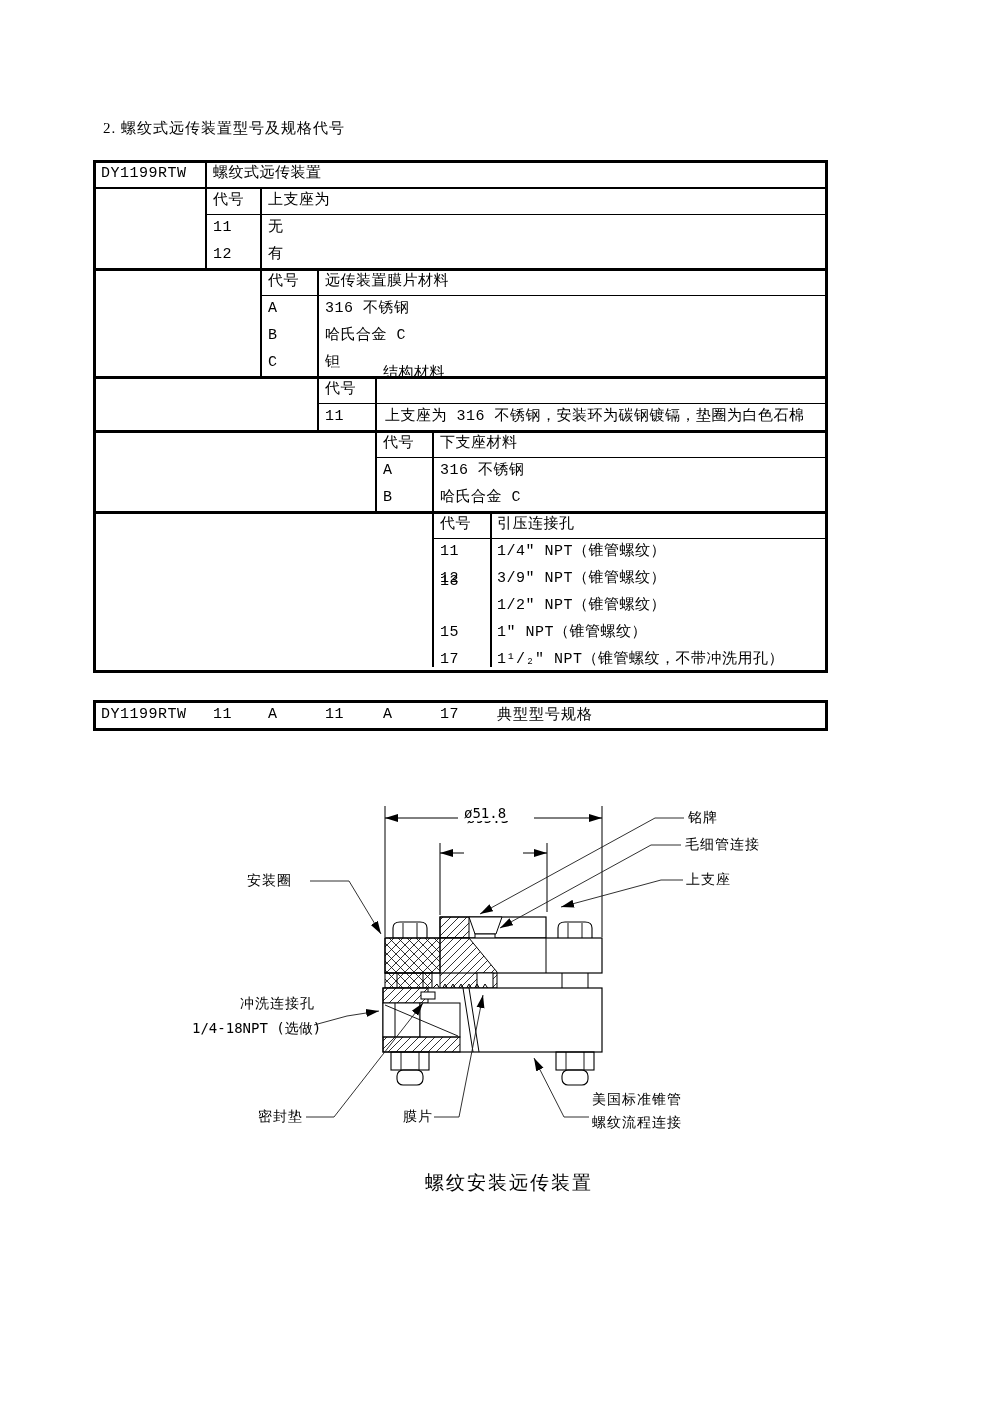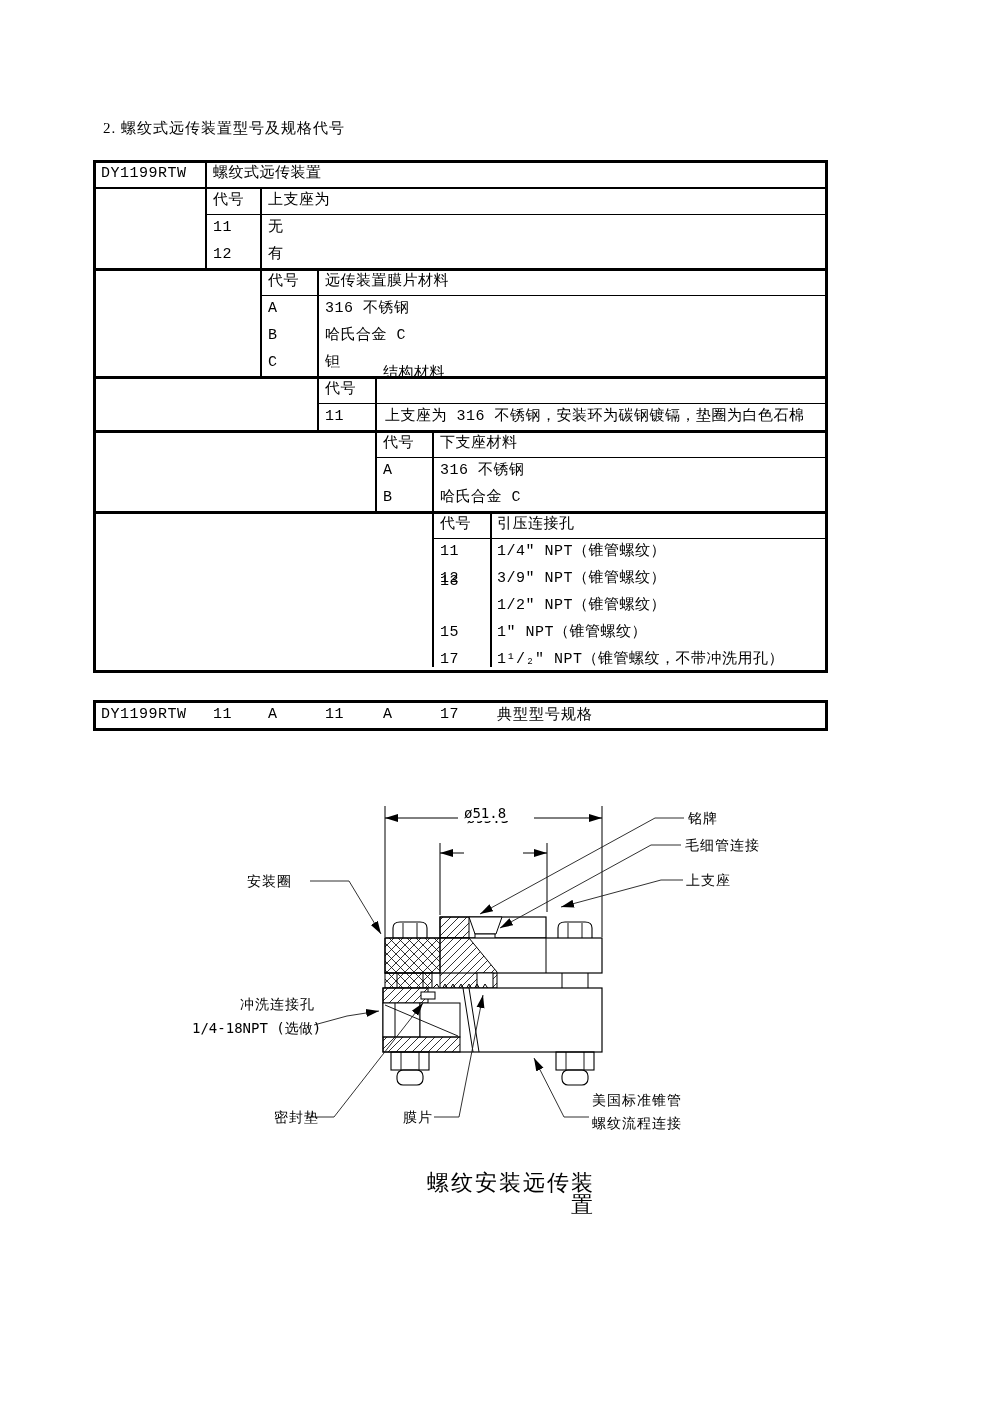--- a/index.html
+++ b/index.html
@@ -5,26 +5,26 @@
   html,body{margin:0;padding:0}
   body{
     width:992px;height:1403px;background:#fff;position:relative;
     font-family:"Liberation Mono","DejaVu Sans Mono",monospace;color:#000;
     overflow:hidden;
   }
   .cell{position:absolute;height:27px;line-height:27px;font-size:15px;white-space:nowrap;letter-spacing:.5px}
   .hl,.vl{position:absolute;background:#000}
   .box{position:absolute;border:3px solid #000;background:#fff}
   .lbl{position:absolute;font-size:14px;line-height:17px;white-space:nowrap;
-       font-family:Liberation Serif, serif;letter-spacing:1px}
+       font-family:Liberation Mono, monospace;letter-spacing:1px}
   .dimtxt{position:absolute;font-size:14px;line-height:16px;width:58px;
        font-family:"DejaVu Sans Mono","Liberation Mono",monospace;background:#fff}
   .title{position:absolute;font-size:15px;line-height:20px;white-space:nowrap;
        font-family:"Liberation Serif","DejaVu Serif",serif;letter-spacing:1px}
-  .caption{position:absolute;font-size:22px;line-height:22px;text-align:right;
+  .caption{position:absolute;font-size:19px;line-height:22px;text-align:left;
        font-family:Liberation Serif, serif;letter-spacing:2px}
   svg{position:absolute;left:0;top:0}
 </style>
 </head>
 <body>
 
 <div class="title" style="left:103px;top:118px">2. 螺纹式远传装置型号及规格代号</div>
 
 <div>
 
@@ -183,18 +183,18 @@
 </svg>
 
 <div class="dimtxt" style="left:467px;top:810px">ø95.3</div>
 <div class="dimtxt" style="left:464px;top:805px">ø51.8</div>
 <div class="lbl" style="left:688px;top:810px">铭牌</div>
 <div class="lbl" style="left:685px;top:837px">毛细管连接</div>
 <div class="lbl" style="left:686px;top:872px">上支座</div>
 <div class="lbl" style="left:247px;top:873px">安装圈</div>
 <div class="lbl" style="left:240px;top:996px">冲洗连接孔</div>
 <div class="lbl" style="left:192px;top:1020px;font-family:'DejaVu Sans Mono',monospace;letter-spacing:0">1/4-18NPT (选做)</div>
-<div class="lbl" style="left:274px;top:1109px">密封垫</div>
+<div class="lbl" style="left:258px;top:1109px">密封垫</div>
 <div class="lbl" style="left:403px;top:1109px">膜片</div>
 <div class="lbl" style="left:592px;top:1092px">美国标准锥管</div>
 <div class="lbl" style="left:592px;top:1115px">螺纹流程连接</div>
 
 <div class="caption" style="left:425px;top:1172px;width:170px">螺纹安装远传装置</div>
 
 </body></html>

